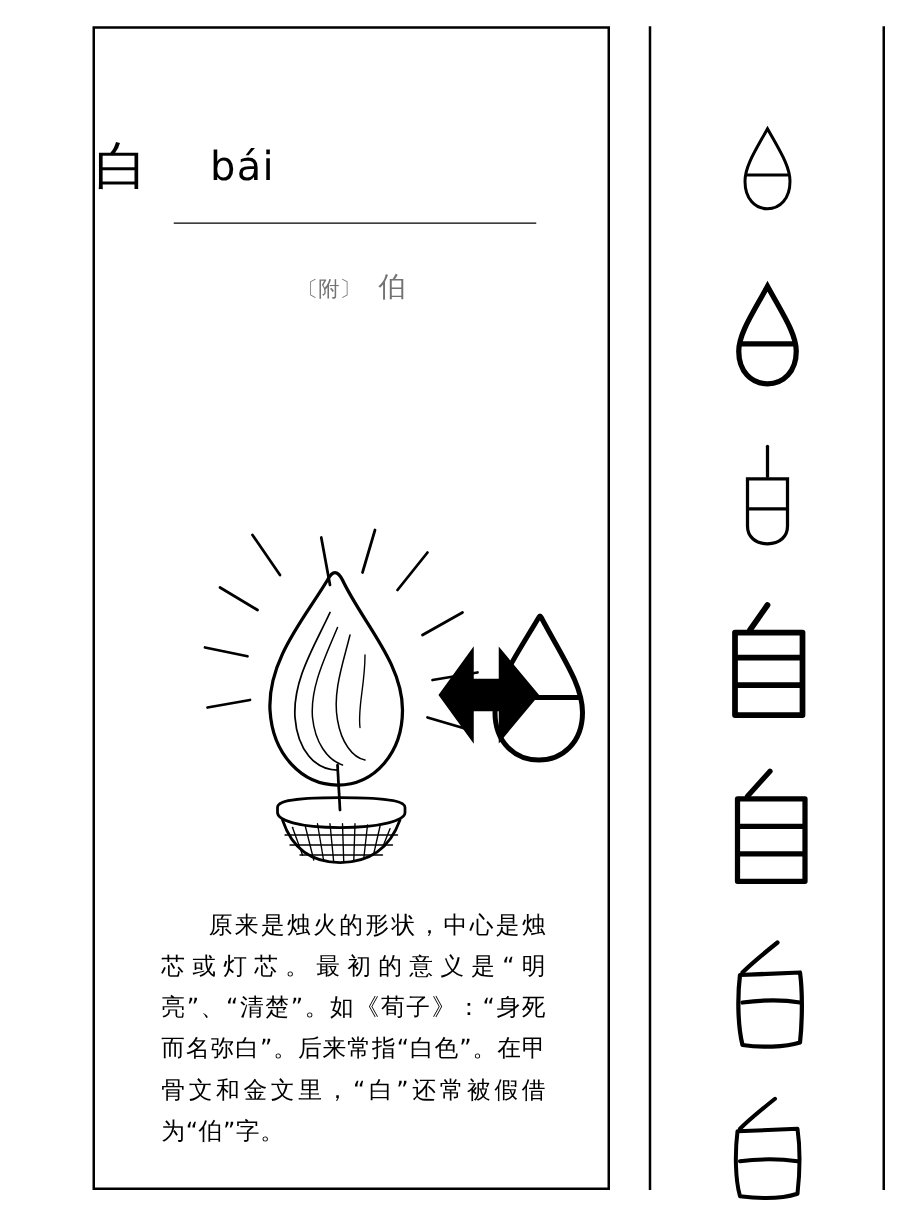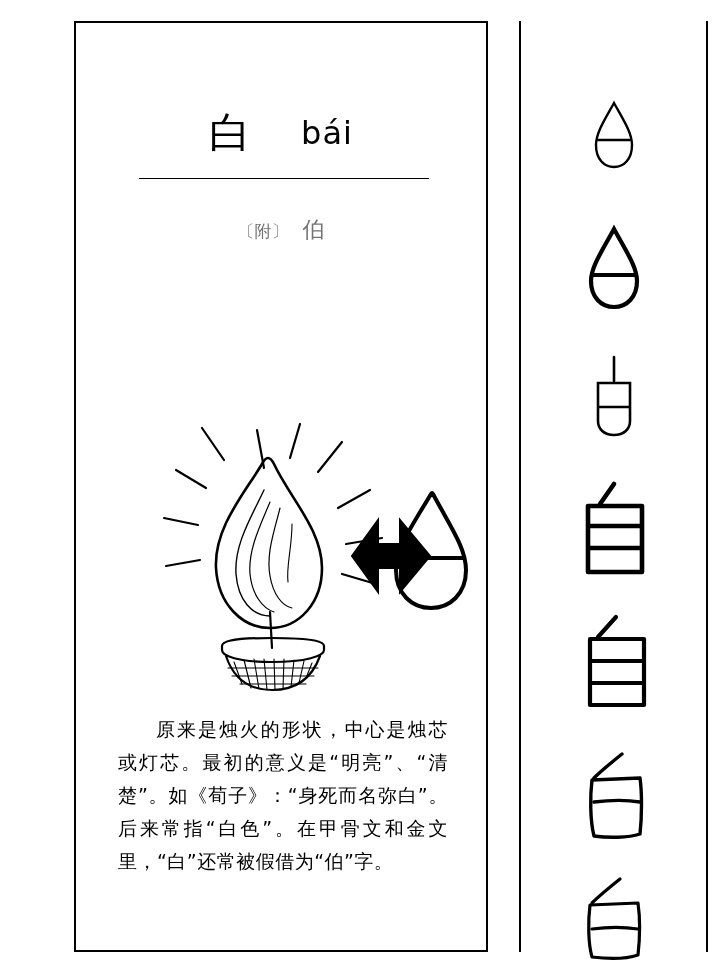--- a/index.html
+++ b/index.html
@@ -33,21 +33,21 @@
     border: 2px solid #000;
     box-sizing: border-box;
     background: #fff;
   }
 
   .headword-row {
     position: absolute;
     left: 0;
     top: 82px;
     width: 100%;
-    text-align: center;
+    text-align: left;
     white-space: nowrap;
   }
   .headword {
     font-family: "DejaVu Sans", sans-serif;
     font-size: 42px;
     letter-spacing: 2px;
     color: #000;
     vertical-align: middle;
   }
   .pinyin {
@@ -103,21 +103,21 @@
     left: 42px;
     top: 690px;
     width: 330px;
     font-family: "DejaVu Sans", sans-serif;
     font-size: 19px;
     line-height: 33px;
     color: #000;
     text-align: justify;
     letter-spacing: 0.5px;
   }
-  .body-text p { margin: 0; text-indent: 38px; }
+  .body-text p { margin: 11px; text-indent: 38px; }
   .right-rule-left {
     position: absolute;
     left: 519px;
     top: 21px;
     width: 2px;
     height: 931px;
     background: #000;
   }
   .right-rule-right {
     position: absolute;

